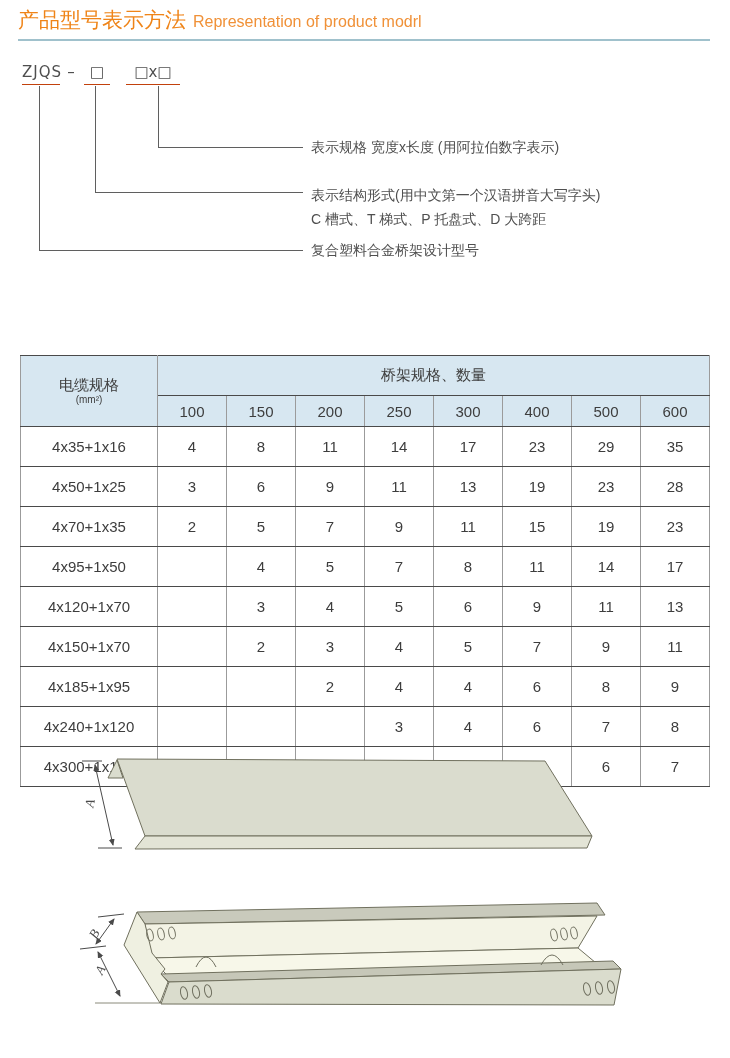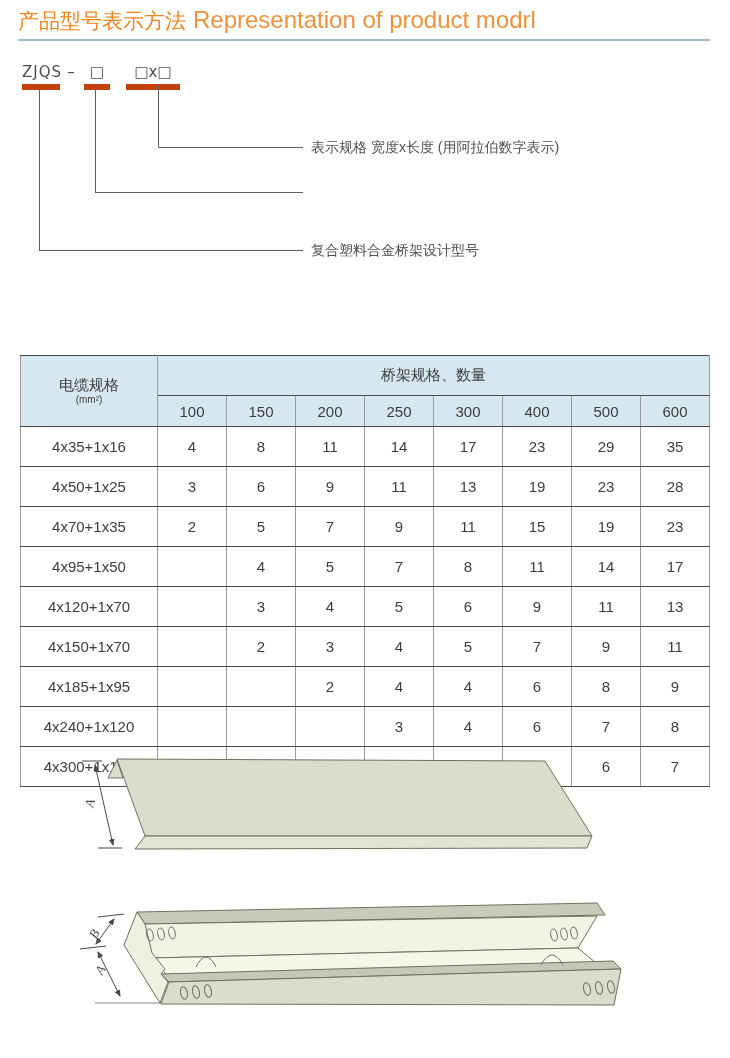--- a/index.html
+++ b/index.html
@@ -4,27 +4,27 @@
 <style>
   html,body{margin:0;padding:0;background:#ffffff;}
   .page{
     position:relative;width:730px;height:1058px;background:#ffffff;
     font-family:"Liberation Sans",sans-serif;overflow:hidden;
   }
 
   
   .title{position:absolute;left:18px;top:6px;white-space:nowrap;}
   .title-zh{font-size:21px;font-weight:normal;color:#ef8418;}
-  .title-en{font-size:24px;font-weight:normal;color:#f09138;margin-left:7px;}
+  .title-en{font-size:16px;font-weight:normal;color:#f09138;margin-left:7px;}
   .title-rule{position:absolute;left:18px;top:39px;width:692px;height:2px;background:#a0c1cc;}
 
   
   .code-part{
     position:absolute;top:63px;text-align:center;padding-bottom:3px;
-    border-bottom:6px solid #c2410c;font-size:15px;color:#4f4f4f;
+    border-bottom:1px solid #c2410c;font-size:15px;color:#4f4f4f;
     font-family:"DejaVu Sans",sans-serif;
   }
   .code-prefix{left:22px;width:38px;letter-spacing:1px;}
   .code-sep{left:64px;width:14px;border-bottom:none;}
   .code-structure{left:84px;width:26px;}
   .code-spec{left:126px;width:54px;}
   .vline{position:absolute;width:1px;background:#5f5f5f;}
   .hline{position:absolute;height:1px;background:#5f5f5f;}
   .v1{left:39px;top:86px;height:164px;}
   .v2{left:95px;top:86px;height:106px;}
@@ -83,21 +83,22 @@
 
     <div class="vline v1"></div>
     <div class="vline v2"></div>
     <div class="vline v3"></div>
     <div class="hline h1"></div>
     <div class="hline h2"></div>
     <div class="hline h3"></div>
 
     <div class="dlabel l1">表示规格 宽度x长度 (用阿拉伯数字表示)</div>
     <div class="dlabel l2">
-      <br>
+      <span>表示结构形式(用中文第一个汉语拼音大写字头)</span><br>
+      <span>C 槽式、T 梯式、P 托盘式、D 大跨距</span>
     </div>
     <div class="dlabel l3">复合塑料合金桥架设计型号</div>
   </div>
 
 
   <table class="ref-table">
     <colgroup>
       <col style="width:137px">
         <col style="width:69px">
         <col style="width:69px">

